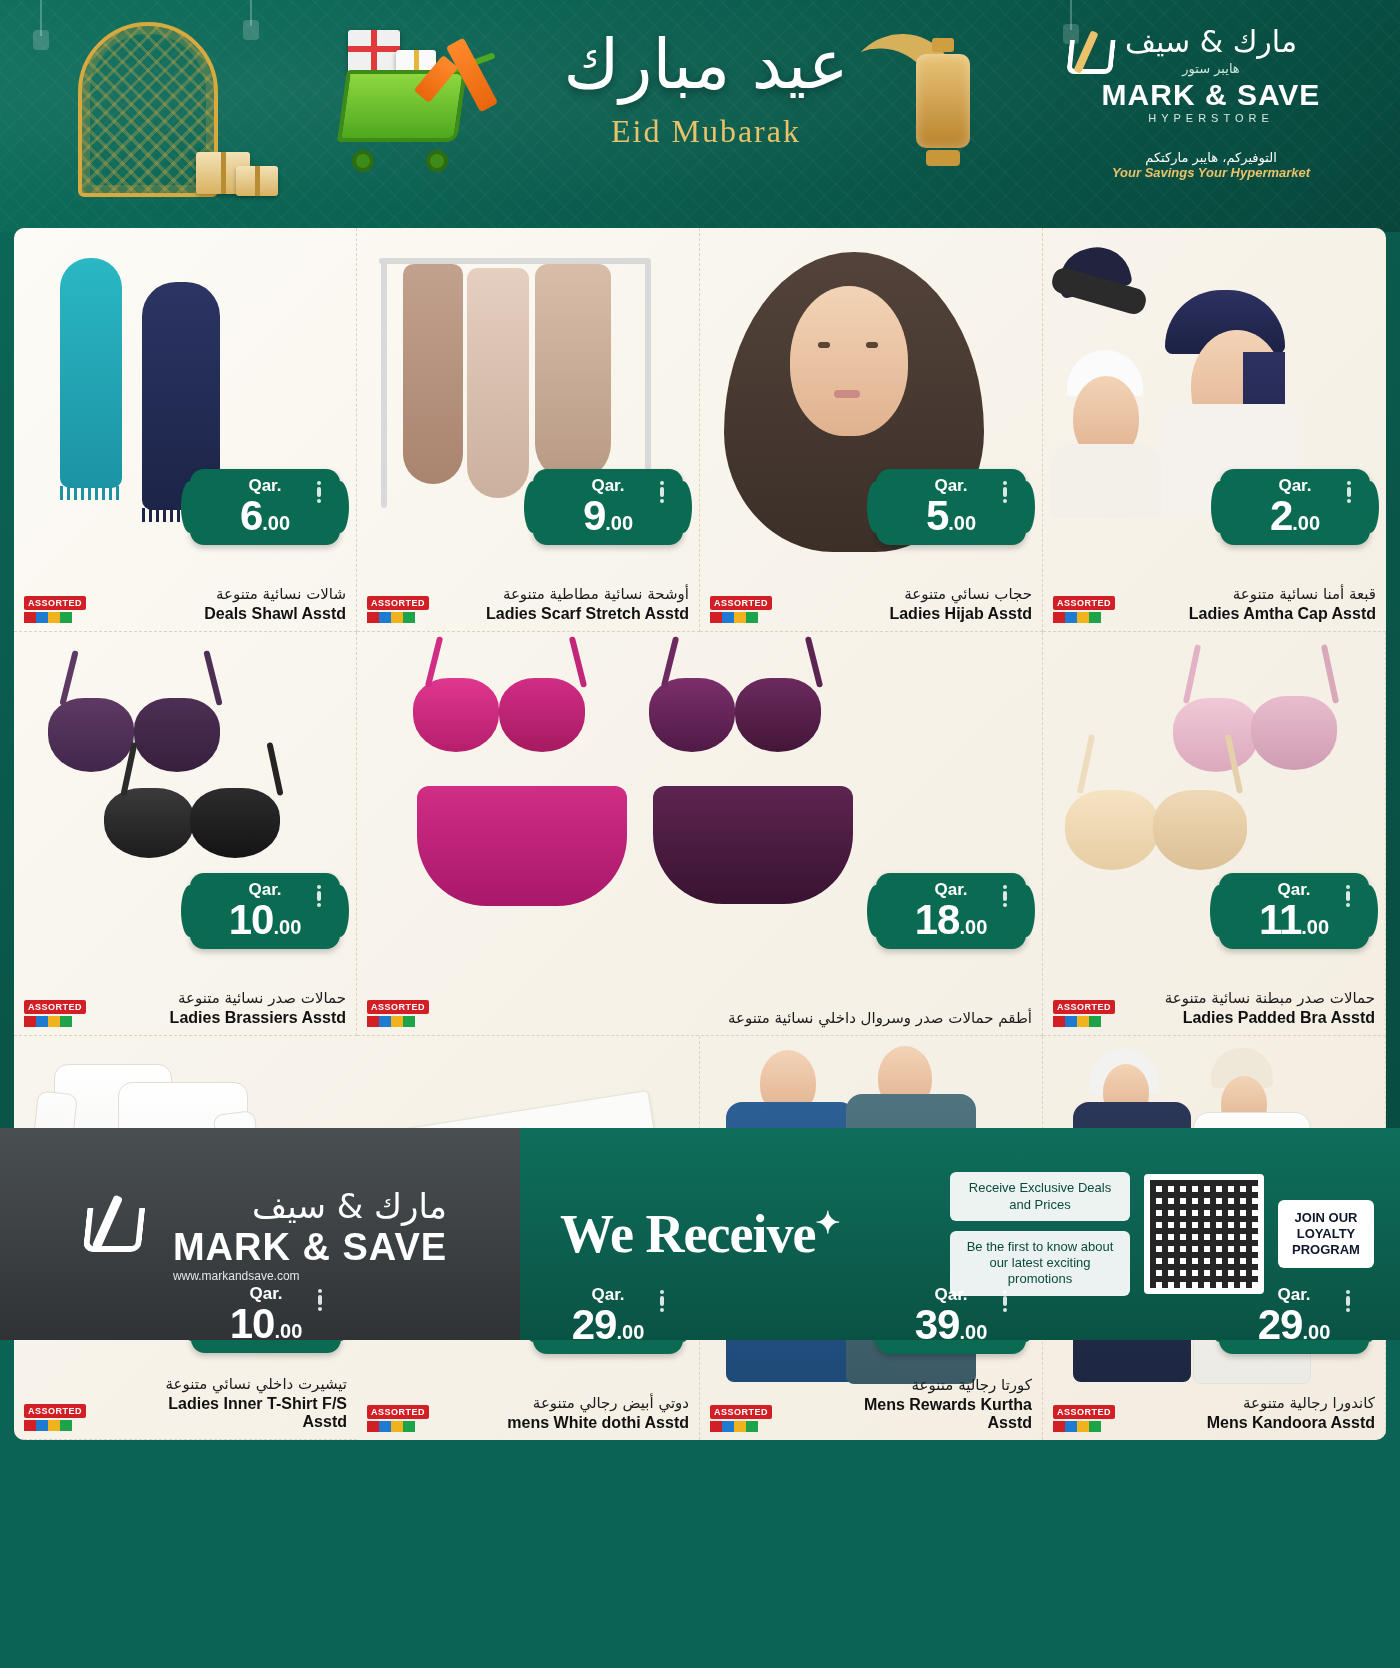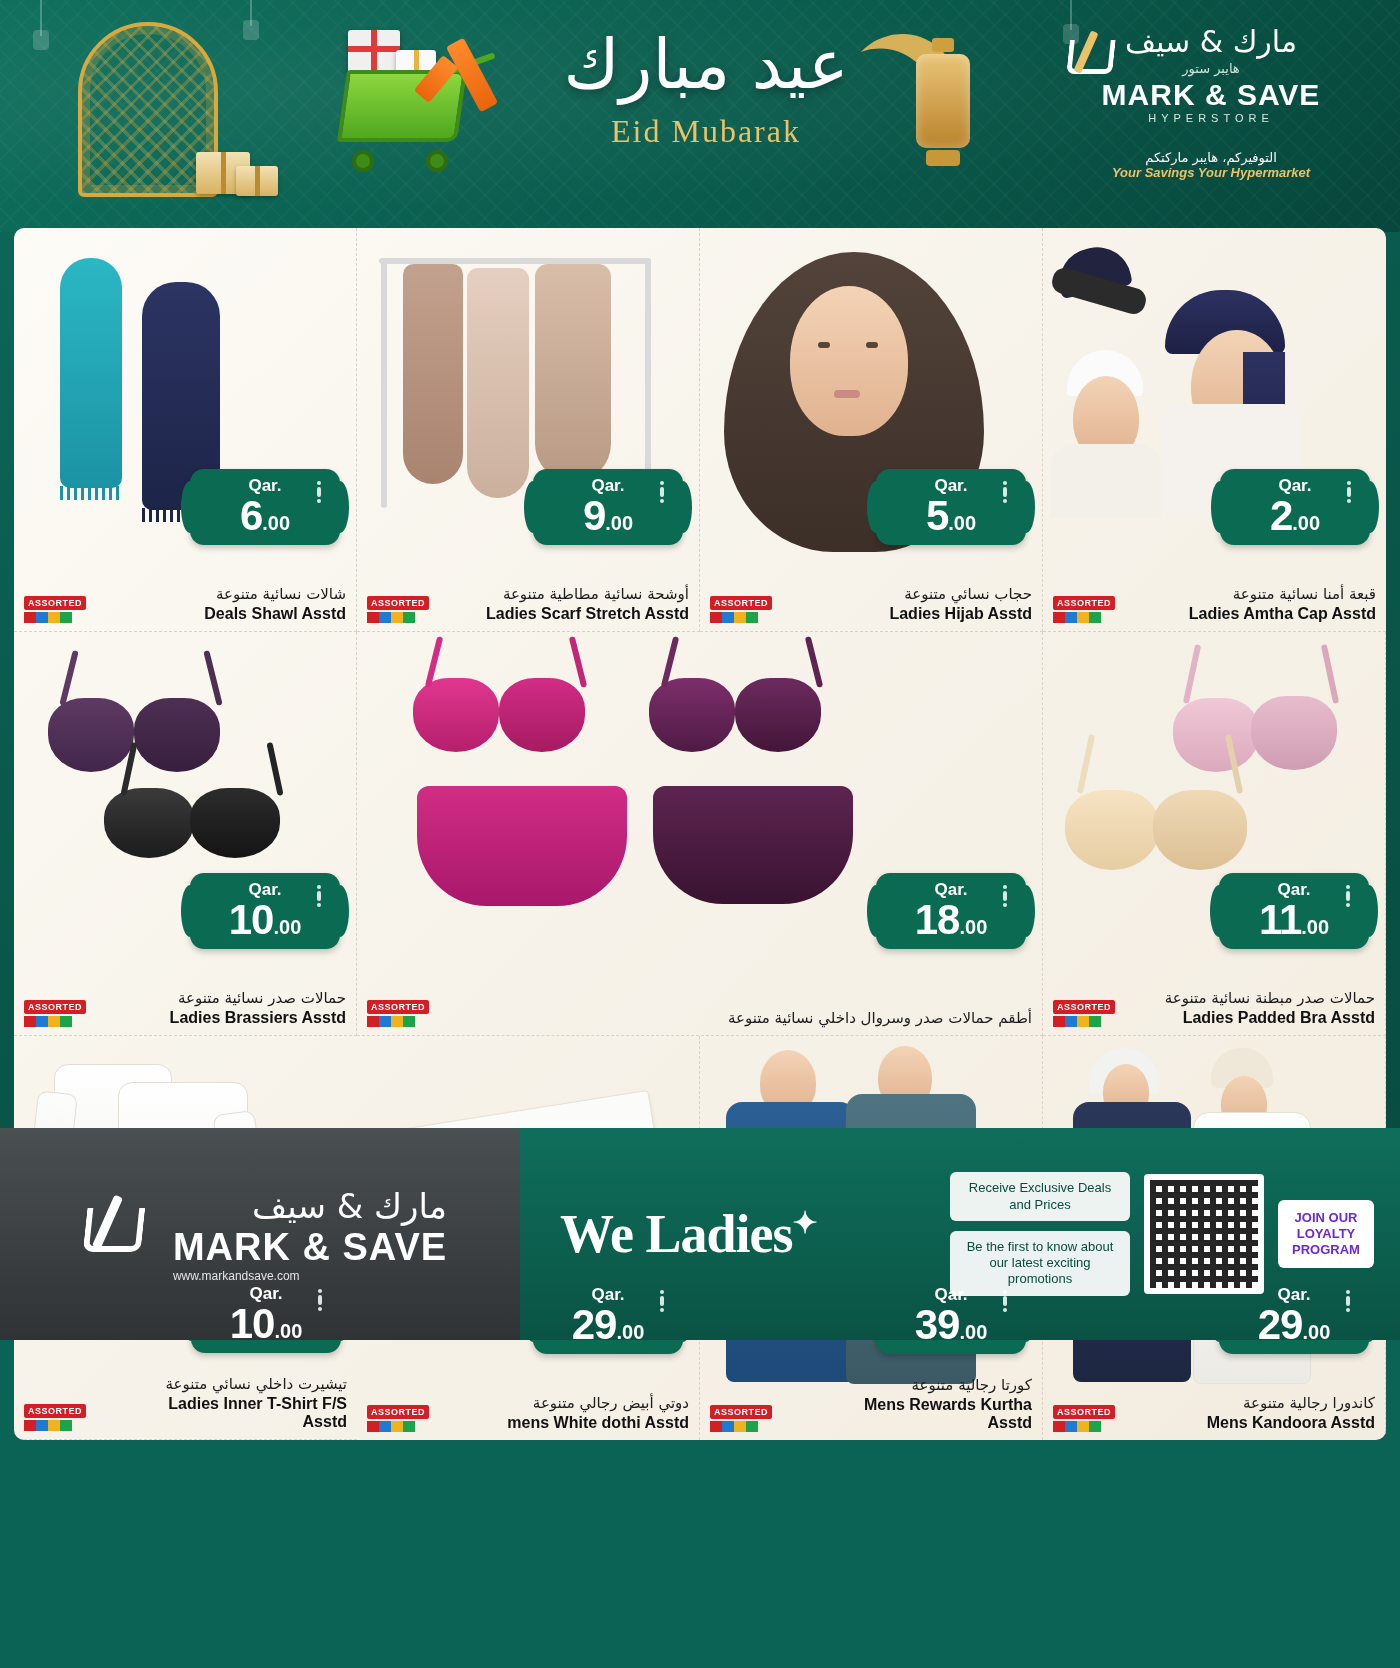--- a/index.html
+++ b/index.html
@@ -330,21 +330,21 @@
   }
   .qr-grid {
     width: 100%; height: 100%;
     background-image:
       linear-gradient(90deg,#000 50%, transparent 50%),
       linear-gradient(#000 50%, transparent 50%);
     background-size: 12px 12px, 12px 12px;
     opacity: .85;
   }
   .join {
-    background: #fff; color: #6d28d9; border-radius: 6px; font-size: 13px;
+    background: #fff; color: #0f172a; border-radius: 6px; font-size: 13px;
     font-weight: bold; line-height: 1.25; padding: 10px 12px; text-align: center; width: 96px;
   }
 </style>
 </head>
 <body>
 
 <div class="page">
 
   <div class="header">
     <div class="hdr-pattern"></div>
@@ -819,21 +819,21 @@
           <div class="tick"></div>
       </div>
       <div>
         <div class="bl-txt-ar">مارك &amp; سيف</div>
         <div class="bl-txt-en">MARK &amp; SAVE</div>
         <div class="bl-url">www.markandsave.com</div>
       </div>
     </div>
 
     <div class="br">
-      <div class="wer"><span>We Ladies</span><span class="spark">✦</span></div>
+      <div class="wer"><span>We Receive</span><span class="spark">✦</span></div>
       <div class="rewards-right">
         <div class="bullets">
           <div class="bullet">Receive Exclusive Deals and Prices</div>
           <div class="bullet">Be the first to know about our latest exciting promotions</div>
         </div>
         <div class="qr">
             <div class="qr-grid"></div>
           </div>
         <div class="join">JOIN OUR LOYALTY PROGRAM</div>
       </div>

